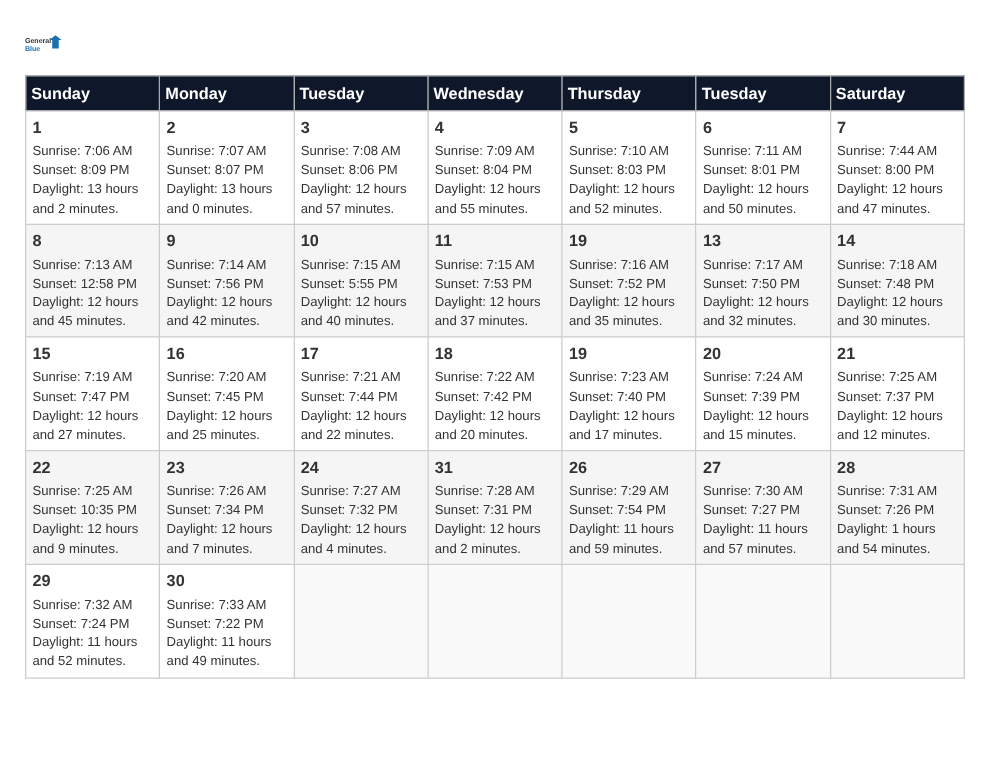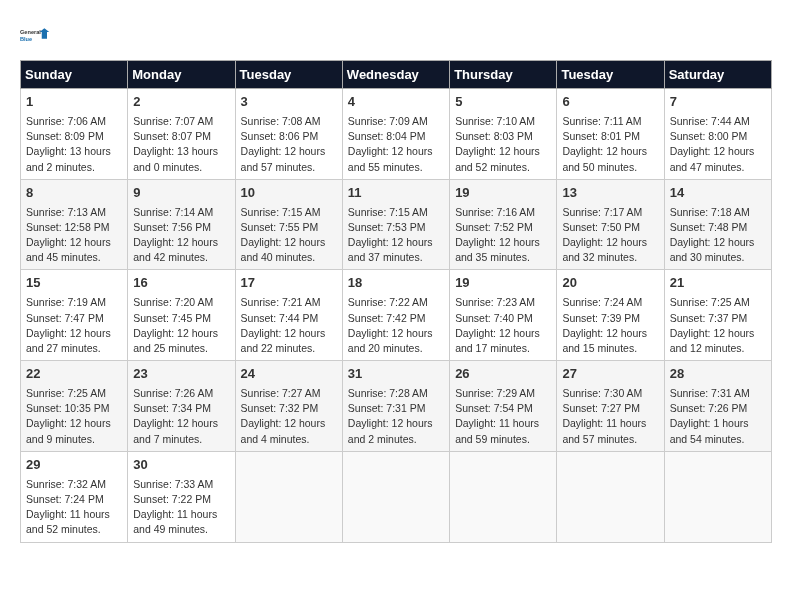--- a/index.html
+++ b/index.html
@@ -177,21 +177,21 @@
             <div class="day-number">9</div>
             <div>Sunrise: 7:14 AM</div>
             <div>Sunset: 7:56 PM</div>
             <div>Daylight: 12 hours and 42 minutes.</div>
           </div>
         </td>
         <td>
           <div class="cell-content">
             <div class="day-number">10</div>
             <div>Sunrise: 7:15 AM</div>
-            <div>Sunset: 7:55 PM</div>
+            <div>Sunset: 5:55 PM</div>
             <div>Daylight: 12 hours and 40 minutes.</div>
           </div>
         </td>
         <td>
           <div class="cell-content">
             <div class="day-number">11</div>
             <div>Sunrise: 7:15 AM</div>
             <div>Sunset: 7:53 PM</div>
             <div>Daylight: 12 hours and 37 minutes.</div>
           </div>

